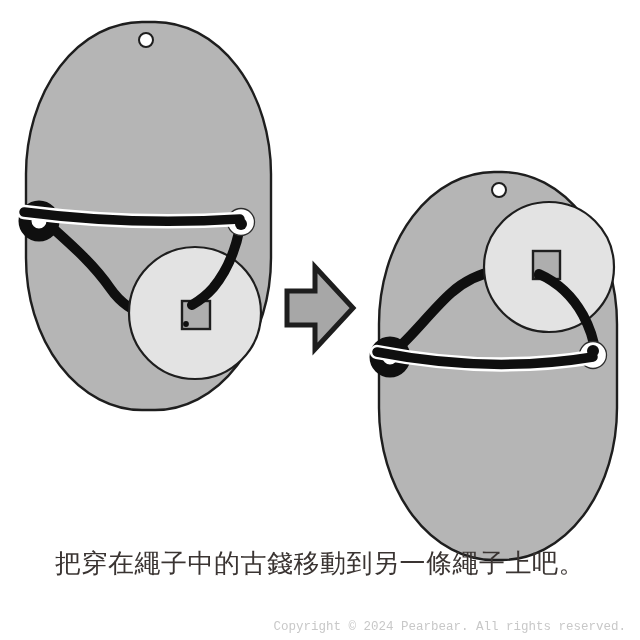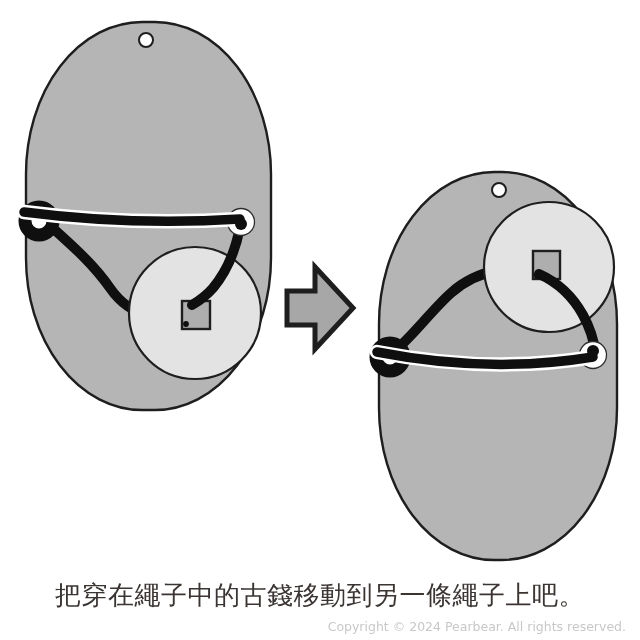--- a/index.html
+++ b/index.html
@@ -23,34 +23,35 @@
   .rope-casing { fill: none; stroke: var(--hole_fill); stroke-width: 14.5; stroke-linecap: round; }
   .ring        { fill: none; stroke: var(--rope); stroke-width: 13; }
   .ring-hole   { fill: var(--hole_fill); }
   .grommet     { fill: var(--hole_fill); stroke: #2e2e2e; stroke-width: 1.3; }
   .rope-dot    { fill: var(--rope); }
   .arrow       { fill: var(--arrow); stroke: var(--outline); stroke-width: 5; stroke-linejoin: miter; }
 
   .caption {
     position: absolute;
     left: 0; right: 0;
-    top: 578px;
+    top: 546px;
     text-align: center;
     font-size: 26px;
     line-height: 34px;
     letter-spacing: 0.5px;
     color: var(--caption_text, #3a3432);
   }
   .copyright {
     position: absolute;
     right: 14px;
     top: 619px;
     font-size: 12.5px;
     line-height: 16px;
     color: var(--copyright_text, #c8c8c8);
+    font-family: Liberation Mono, monospace;
   }
 </style>
 </head>
 <body>
 
 <div class="page">
 
   <svg class="scene" width="640" height="640" viewBox="0 0 640 640">
 
     <g>

